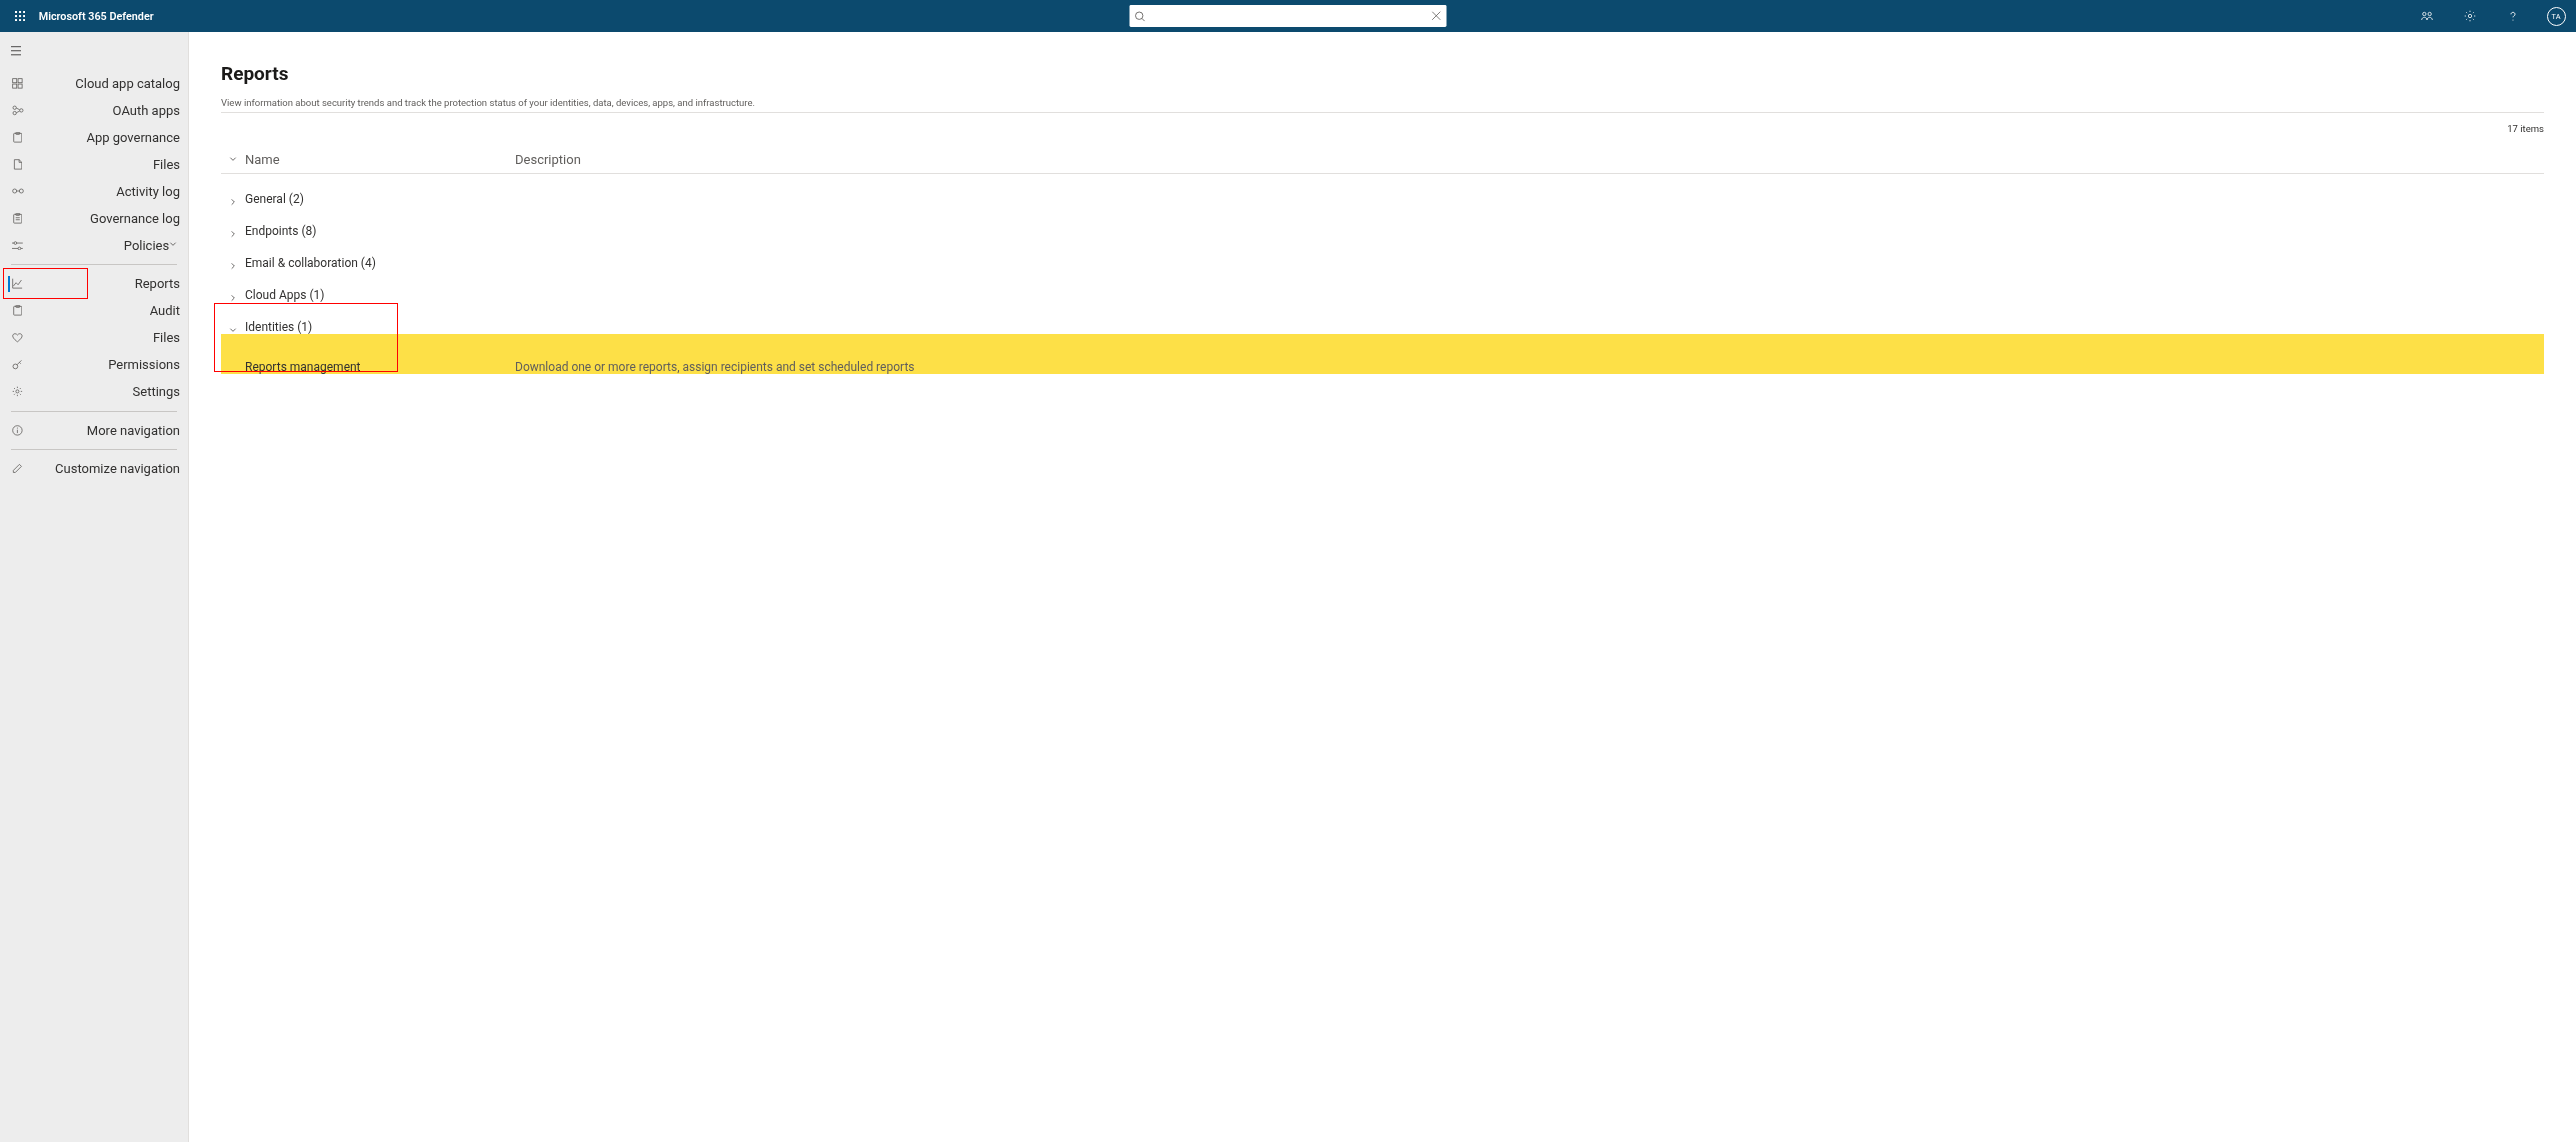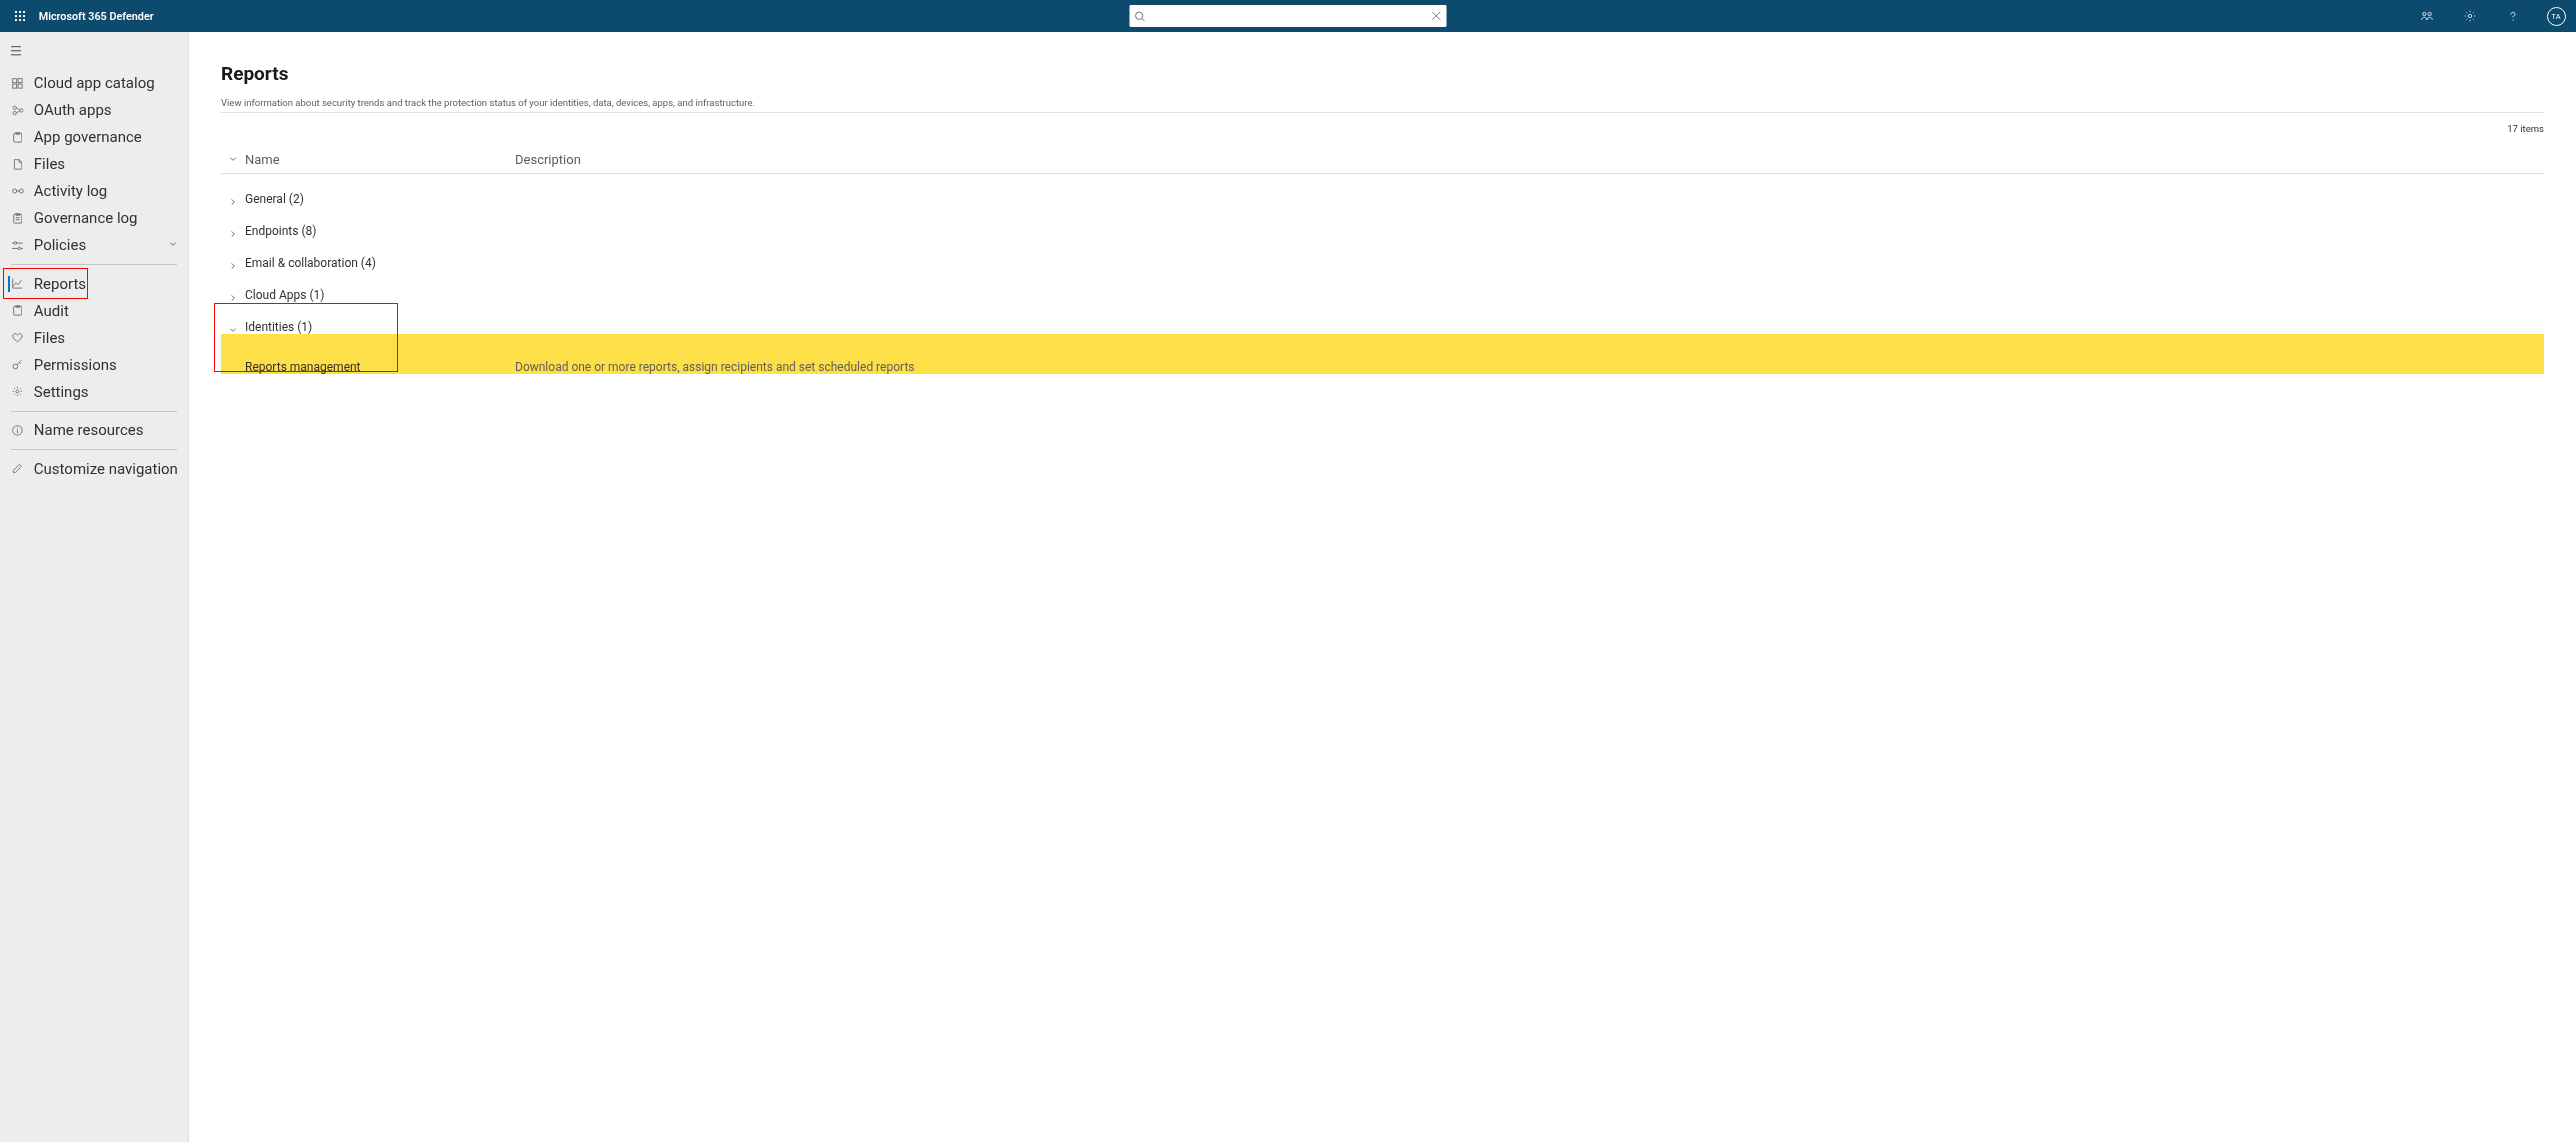--- a/index.html
+++ b/index.html
@@ -116,21 +116,21 @@
     width: 2px;
     background: #0078d4;
   }
   .nav-item .nicon {
     width: 13.5px; height: 13.5px;
     display: flex; align-items: center; justify-content: center;
     margin-right: 9.5px;
     color: #605e5c;
     flex-shrink: 0;
   }
-  .nav-item .nlabel { flex: 1; font-size: 15px; }
+  .nav-item .nlabel { flex: 1; font-size: 13px; text-align: right; }
   .nav-item .chev {
     width: 10.8px; height: 10.8px;
     color: #605e5c;
   }
   .nav-divider {
     height: 0.7px;
     background: #c8c6c4;
     margin: 5.4px 10.8px;
   }
 
@@ -424,21 +424,21 @@
     <div class="nav-divider"></div>
 
     <div class="nav-item">
       <span class="nicon">
         <svg width="10.8" height="10.8" viewBox="0 0 16 16" fill="none" stroke="currentColor" stroke-width="1.2">
           <circle cx="8" cy="8" r="7"></circle>
             <line x1="8" y1="7" x2="8" y2="12"></line>
             <circle cx="8" cy="4.5" r="0.8" fill="currentColor" stroke="none"></circle>
         </svg>
       </span>
-      <span class="nlabel">Name resources</span>
+      <span class="nlabel">More navigation</span>
     </div>
 
     <div class="nav-divider"></div>
 
     <div class="nav-item">
       <span class="nicon">
         <svg width="10.8" height="10.8" viewBox="0 0 16 16" fill="none" stroke="currentColor" stroke-width="1.2">
           <path d="M11 2l3 3L5 14H2v-3z"></path>
         </svg>
       </span>

